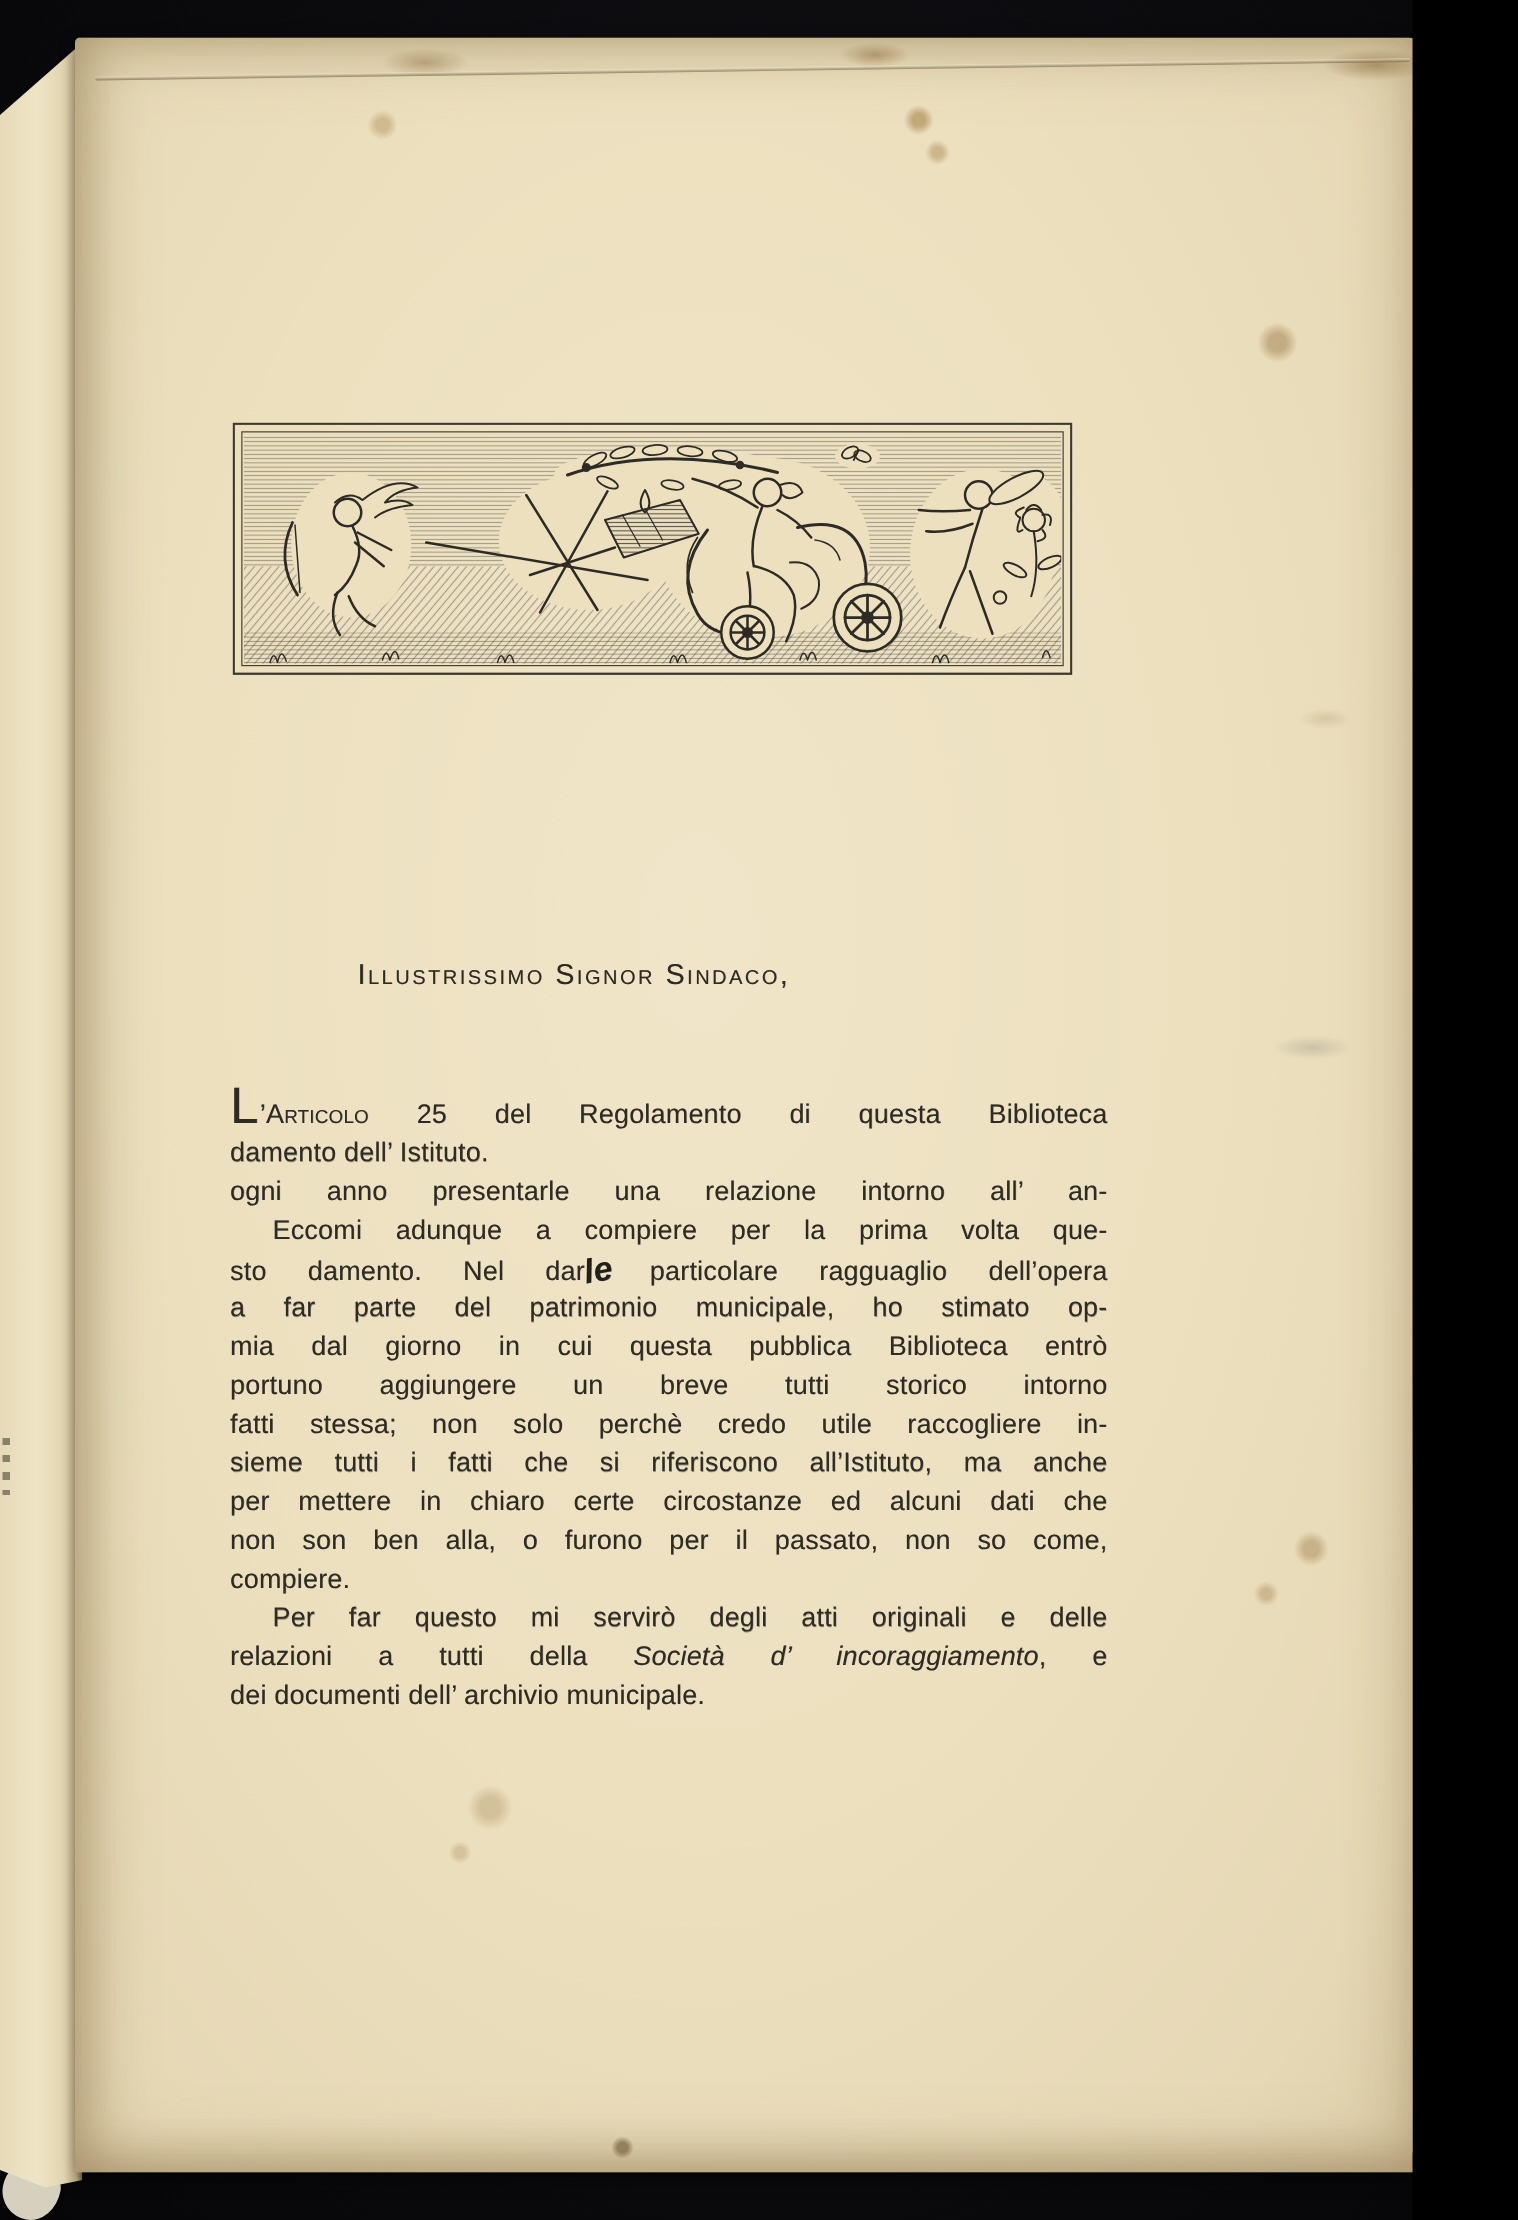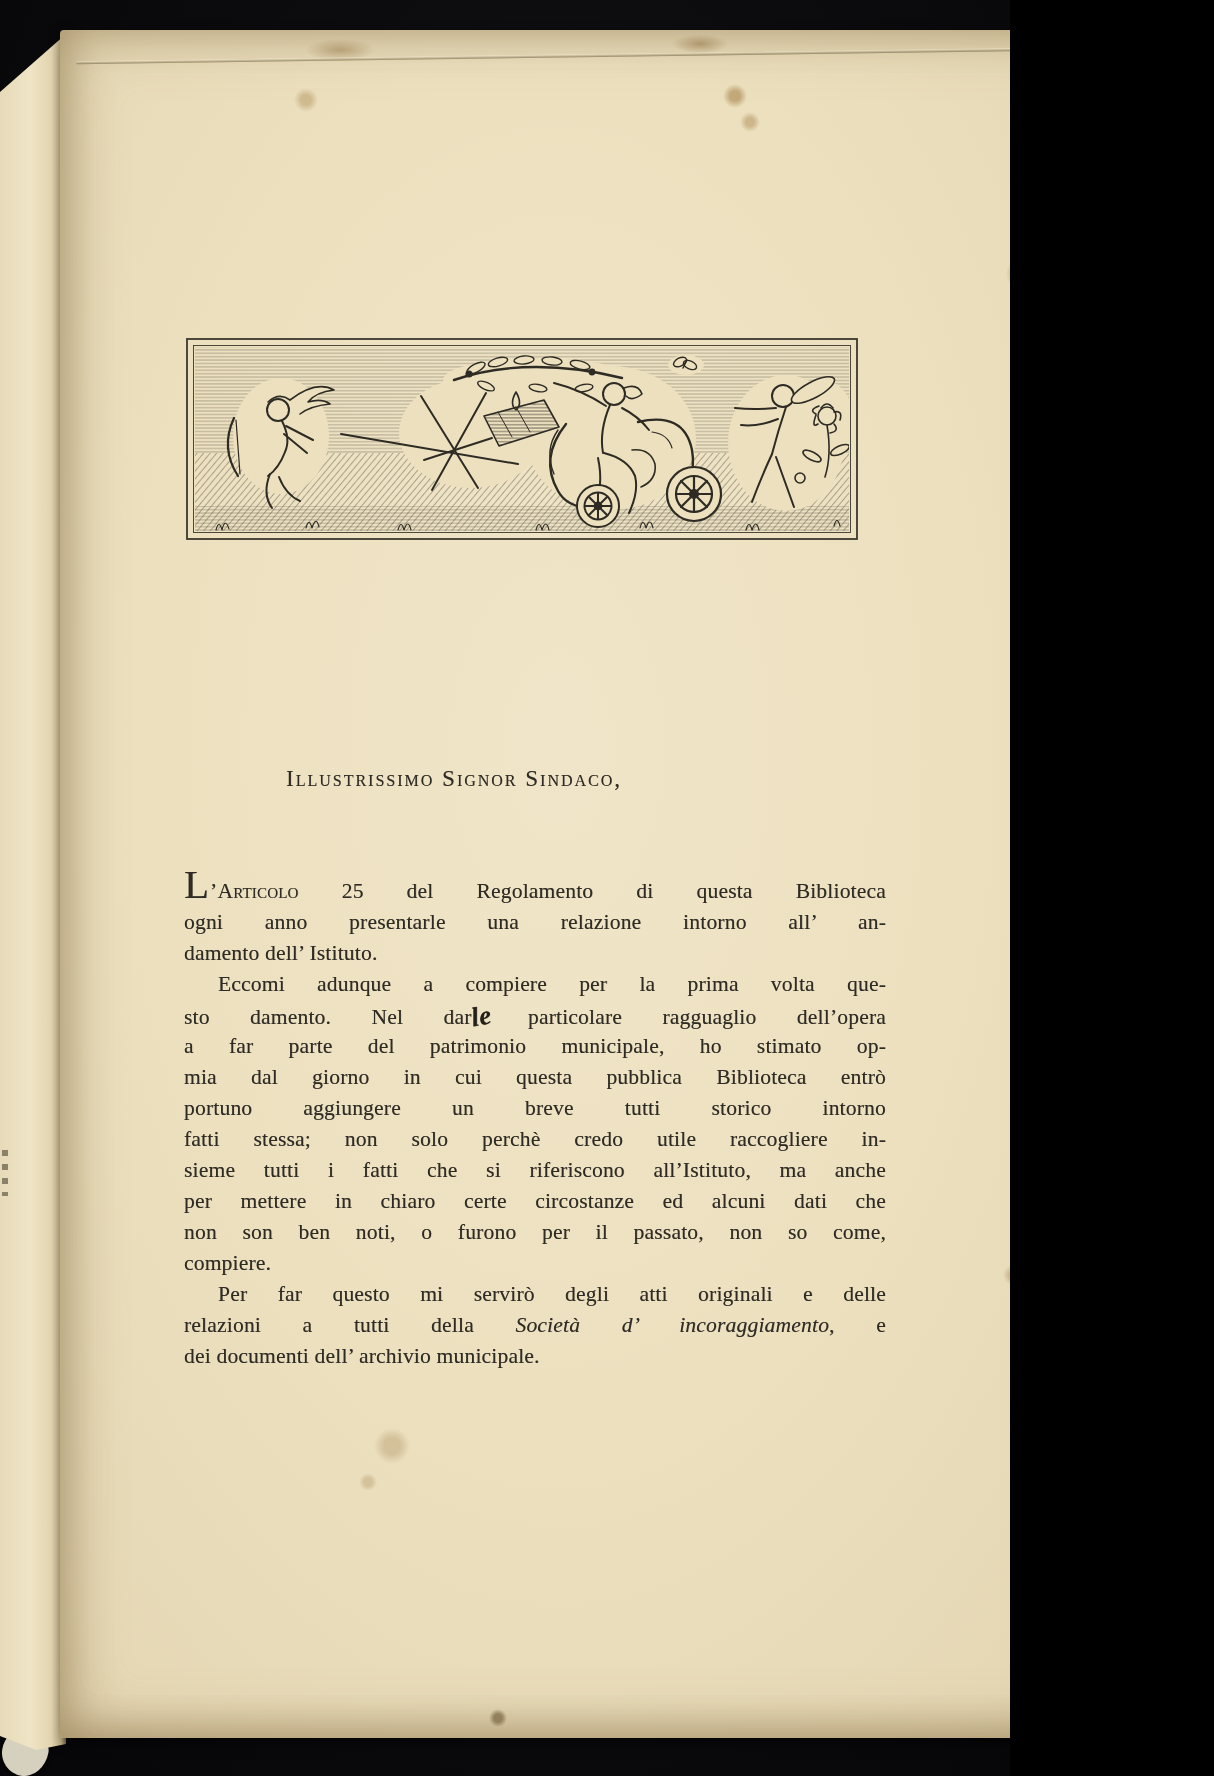--- a/index.html
+++ b/index.html
@@ -1,23 +1,23 @@
 <!DOCTYPE html>
 <html style="--ink: #2e2b24; --paper: #ece0bf;"><head>
 <meta charset="utf-8">
 <style>
   :root{
     --ink:#2e2b24;
     --paper:#ece0bf;
   }
   html,body{margin:0;padding:0;background:#000;}
   .scene{
-    position:relative;width:1010px;height:1776px;overflow:hidden;
+    position:relative;width:1130px;height:1776px;overflow:hidden;
     background:radial-gradient(ellipse at 55% 40%, #15151a 0%, #0b0b0e 60%, #060608 100%);
-    font-family:Liberation Serif, serif;
+    font-family:Liberation Sans, sans-serif;
   }
   
   .flyleaf{
     position:absolute;left:0;top:0;width:66px;height:1750px;z-index:2;
     background:linear-gradient(90deg,#e6dab9 0%,#efe4c5 45%,#e3d5b1 78%,#c2b186 93%,#7d6c4a 100%);
     clip-path:polygon(0 92px,100% 34px,100% 1744px,55% 1750px,0 1736px);
   }
   .flyleaf .pen-mark{position:absolute;left:2px;top:1150px;width:6px;height:46px;
     background:repeating-linear-gradient(180deg,rgba(60,55,40,.55) 0 6px,transparent 6px 14px);}
   
@@ -244,30 +244,30 @@
             <path d="M648,188 q3,-11 6,0"></path>
           </g>
         </g>
       </g>
     </svg>
 
     <div class="salutation">Illustrissimo Signor Sindaco,</div>
 
     <div class="body-text">
         <div class="tline just"><span class="seg-initial">L</span><span class="seg-plain">’</span><span class="seg-smallcaps">Articolo</span><span class="seg-plain"> 25 del Regolamento di questa Biblioteca</span></div>
+        <div class="tline"><span class="seg-plain">damento dell’ Istituto.</span></div>
         <div class="tline just"><span class="seg-plain">ogni anno presentarle una relazione intorno all’ an-</span></div>
-        <div class="tline"><span class="seg-plain">damento dell’ Istituto.</span></div>
         <div class="tline just ind"><span class="seg-plain">Eccomi adunque a compiere per la prima volta que-</span></div>
         <div class="tline just"><span class="seg-plain">sto damento. Nel dar</span><span class="seg-hand">le</span><span class="seg-plain"> particolare ragguaglio dell’opera</span></div>
         <div class="tline just"><span class="seg-plain">a far parte del patrimonio municipale, ho stimato op-</span></div>
         <div class="tline just"><span class="seg-plain">mia dal giorno in cui questa pubblica Biblioteca entrò</span></div>
         <div class="tline just"><span class="seg-plain">portuno aggiungere un breve tutti storico intorno</span></div>
         <div class="tline just"><span class="seg-plain">fatti stessa; non solo perchè credo utile raccogliere in-</span></div>
         <div class="tline just"><span class="seg-plain">sieme tutti i fatti che si riferiscono all’Istituto, ma anche</span></div>
         <div class="tline just"><span class="seg-plain">per mettere in chiaro certe circostanze ed alcuni dati che</span></div>
-        <div class="tline just"><span class="seg-plain">non son ben noti, o furono per il passato, non so come,</span></div>
+        <div class="tline just"><span class="seg-plain">non son ben alla, o furono per il passato, non so come,</span></div>
         <div class="tline"><span class="seg-plain">compiere.</span></div>
         <div class="tline just ind"><span class="seg-plain">Per far questo mi servirò degli atti originali e delle</span></div>
         <div class="tline just"><span class="seg-plain">relazioni a tutti della </span><span class="seg-italic">Società d’ incoraggiamento</span><span class="seg-plain">, e</span></div>
         <div class="tline"><span class="seg-plain">dei documenti dell’ archivio municipale.</span></div>
       </div>
   </div>
 </div>
 
 </body></html>

